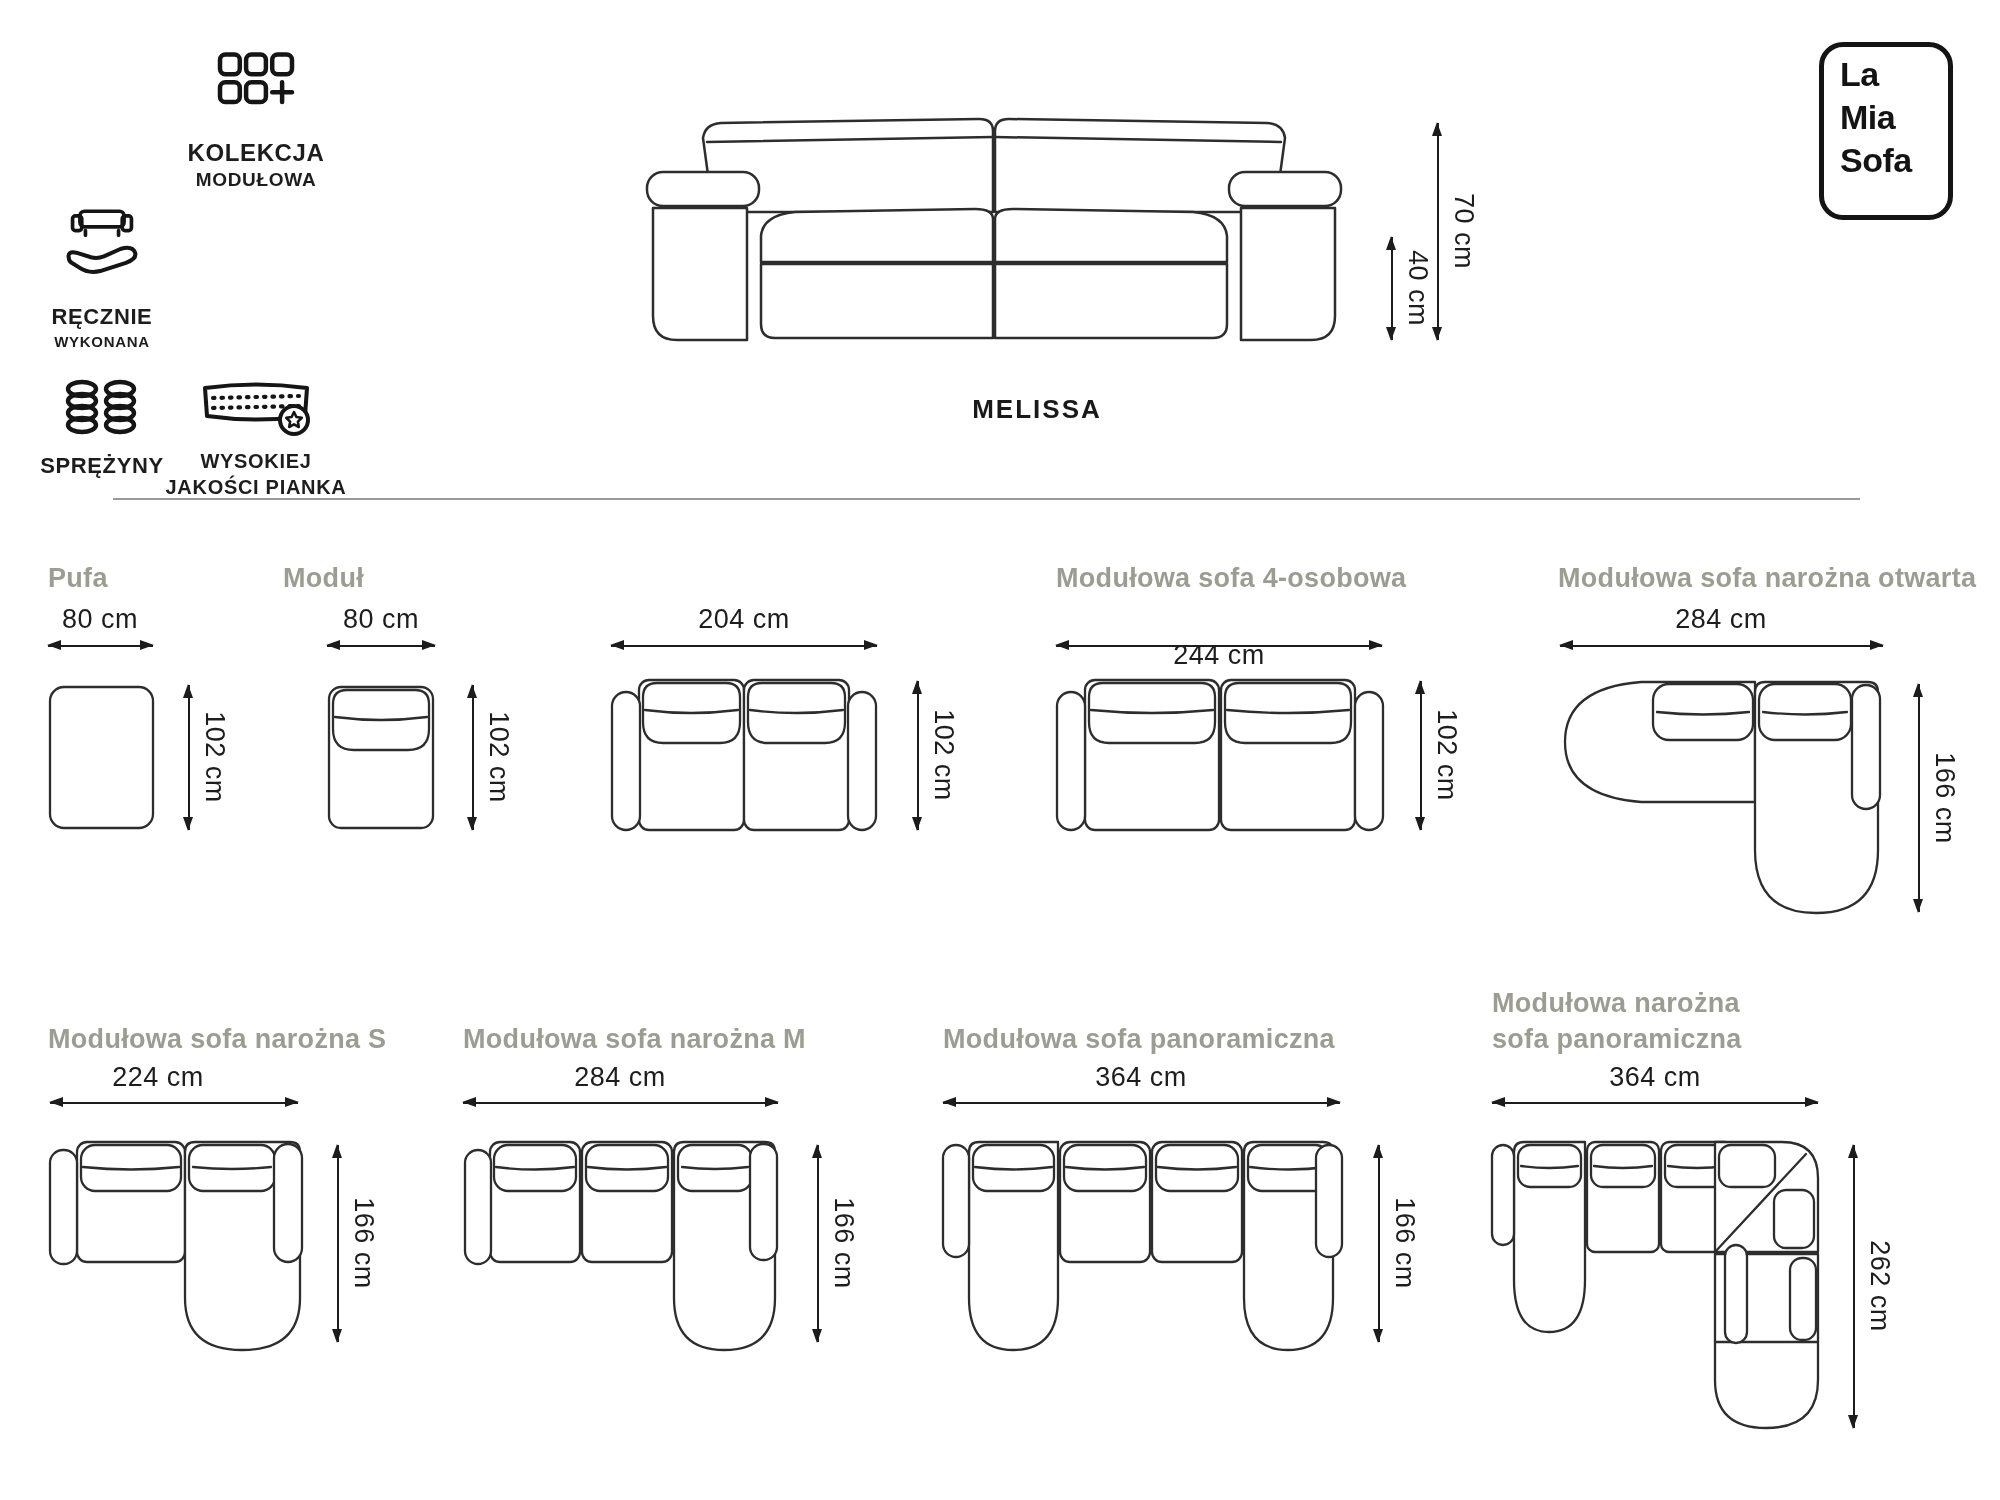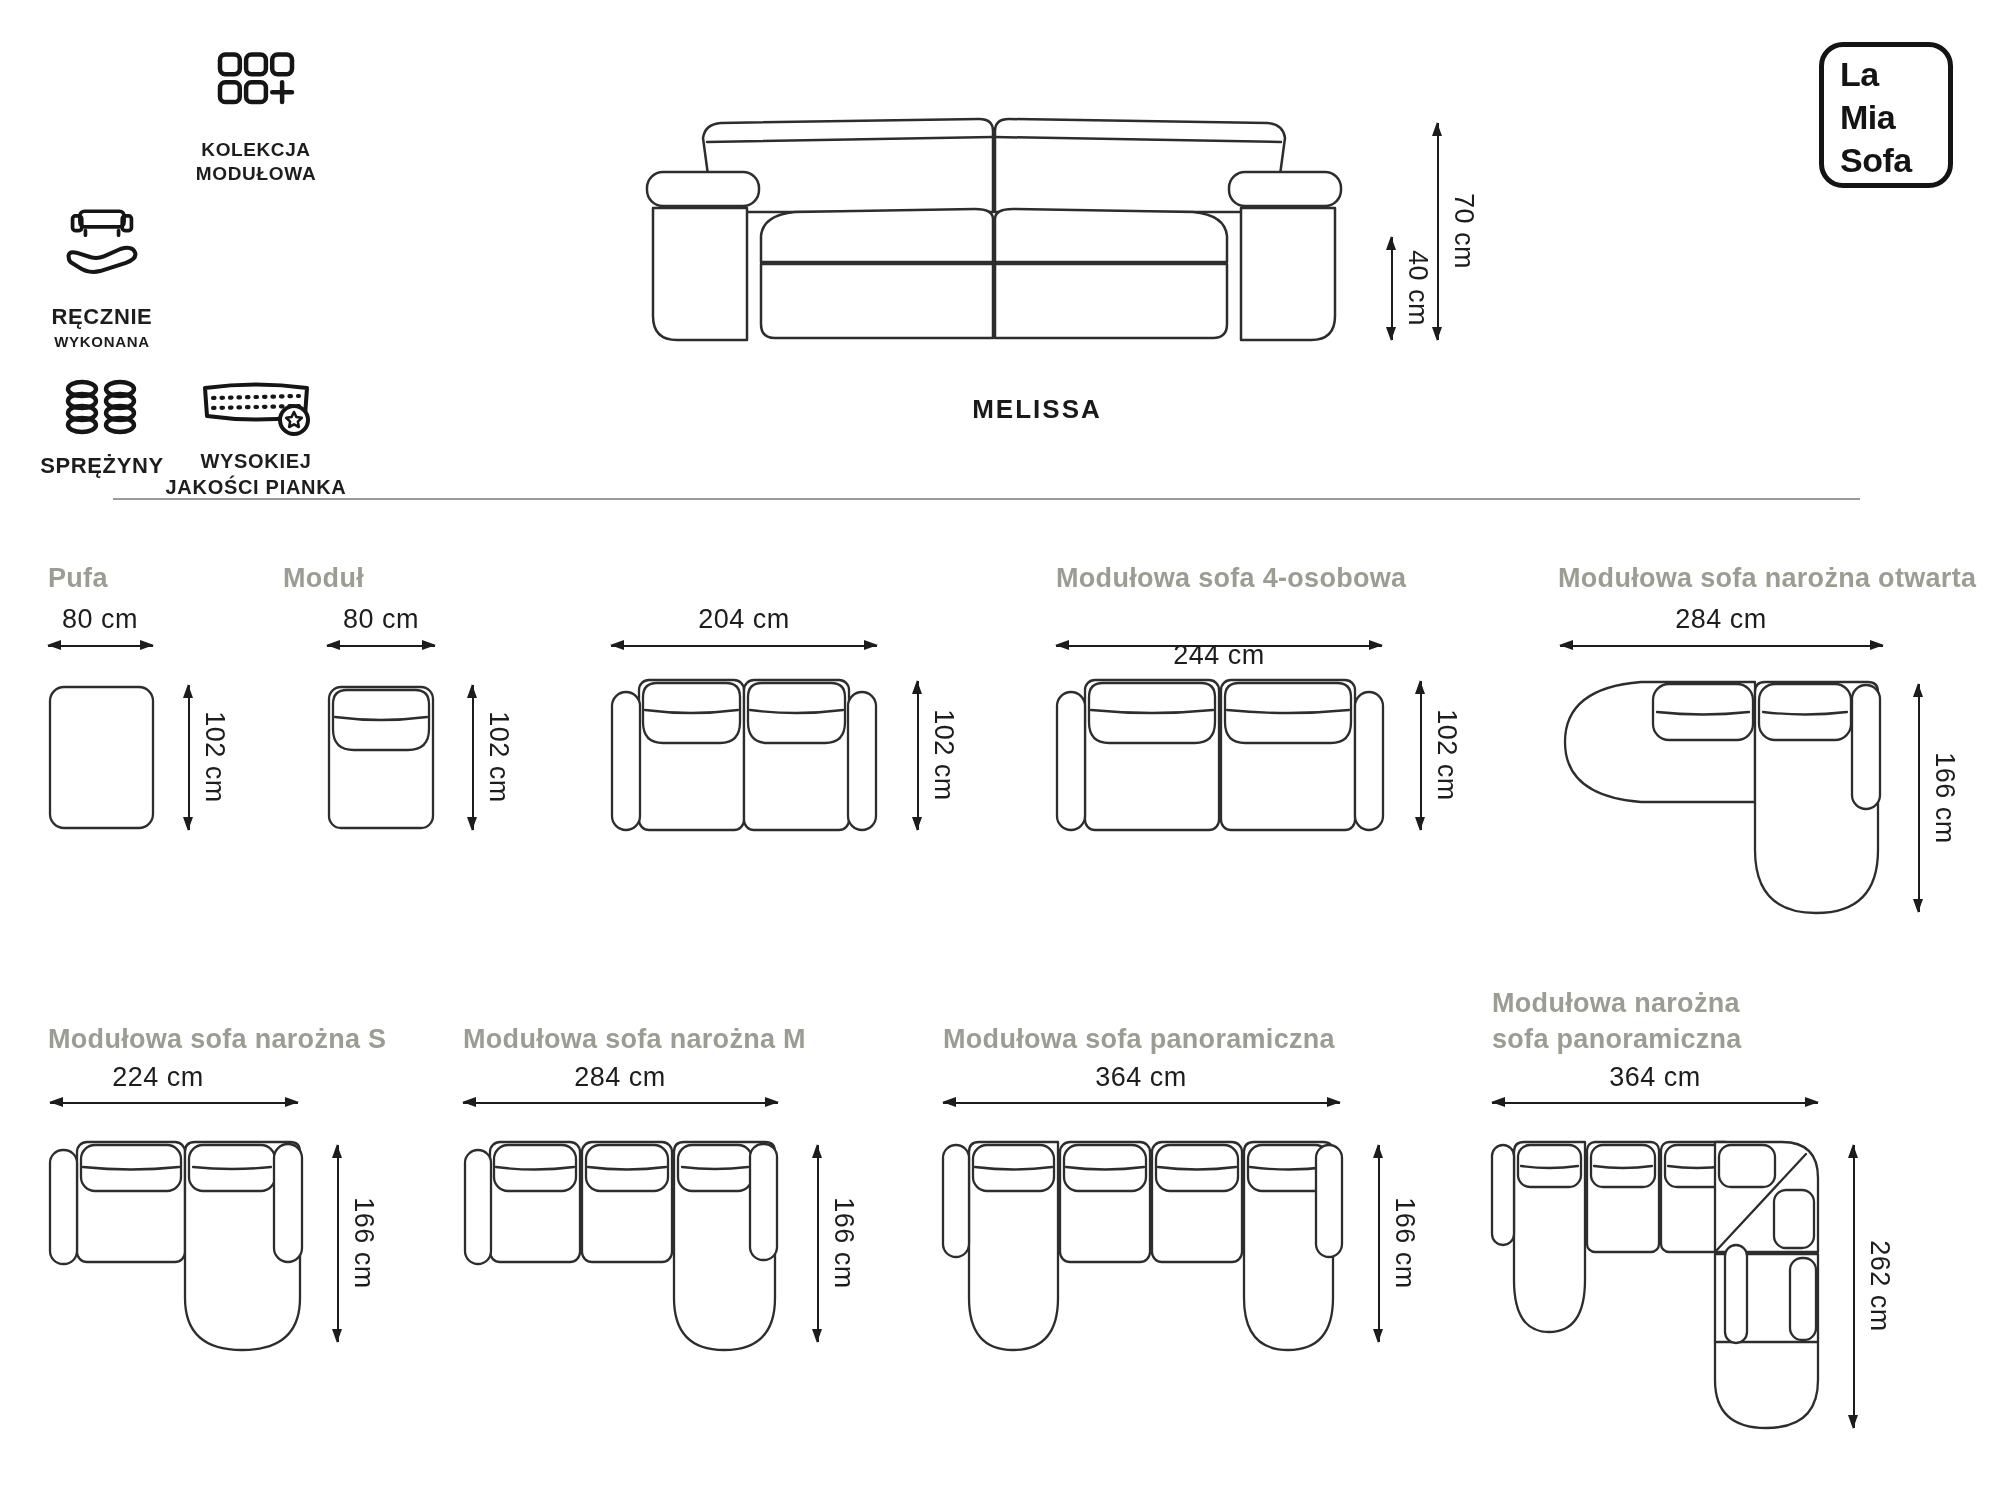--- a/index.html
+++ b/index.html
@@ -12,21 +12,21 @@
   svg.hero *{stroke-width:2.5;}
   svg.ficon *{fill:none;stroke:#151515;stroke-width:5;stroke-linejoin:round;stroke-linecap:round;}
   svg.ficon .thin{stroke-width:2.6;}
   svg.ficon .dots{stroke-width:4.2;stroke-dasharray:1.5 7;}
   svg.ficon .wfill{fill:#ffffff;}
 
   
   .feature{position:absolute;display:flex;flex-direction:column;align-items:center;text-align:center;}
   .fl1{font-weight:bold;font-size:22px;letter-spacing:.6px;margin-top:9px;white-space:nowrap;}
   .fl2{font-weight:bold;font-size:15px;letter-spacing:.7px;margin-top:3px;white-space:nowrap;}
-  .feature.eq .fl1{font-size:19px;}
+  .feature.eq .fl1{font-size:24px;}
   .feature.eq .fl2{font-size:19px;margin-top:2px;}
   .feature.sm .fl2{font-size:20px;}
 
   
   .ha{position:absolute;height:0;border-top:2.2px solid #1c1c1c;}
   .ha::before{content:"";position:absolute;left:-1px;top:-6.8px;width:0;height:0;
       border-top:5.7px solid transparent;border-bottom:5.7px solid transparent;border-right:14px solid #1c1c1c;}
   .ha::after{content:"";position:absolute;right:-1px;top:-6.8px;width:0;height:0;
       border-top:5.7px solid transparent;border-bottom:5.7px solid transparent;border-left:14px solid #1c1c1c;}
   .va{position:absolute;width:0;border-left:2.2px solid #1c1c1c;}
@@ -39,21 +39,21 @@
   .dimh{transform:translateX(-50%);}
   .dimv{writing-mode:vertical-rl;transform:translateY(-50%);}
 
   
   .vtitle{position:absolute;font-weight:bold;font-size:27px;letter-spacing:.3px;
           color:#9c9c92;white-space:pre-line;line-height:36px;}
   .product{position:absolute;left:1000px;top:394px;transform:translateX(-50%);
            font-weight:bold;font-size:26px;letter-spacing:2px;color:#191919;margin-left:37px;}
 
   
-  .logo{position:absolute;left:1819px;top:42px;width:134px;height:146px;border:5px solid #141414;
+  .logo{position:absolute;left:1819px;top:42px;width:134px;height:178px;border:5px solid #141414;
         border-radius:24px;box-sizing:border-box;padding:6px 0 0 16px;}
   .logo div{font-weight:bold;font-size:34px;line-height:43px;letter-spacing:-.5px;color:#141414;}
 
   .divider{position:absolute;left:113px;top:498px;width:1747px;height:2px;background:#9a9a9a;}
 
   .abs{position:absolute;}
 </style>
 </head>
 <body>
 

